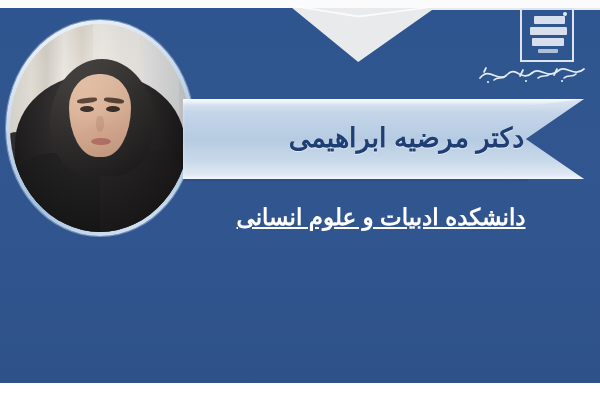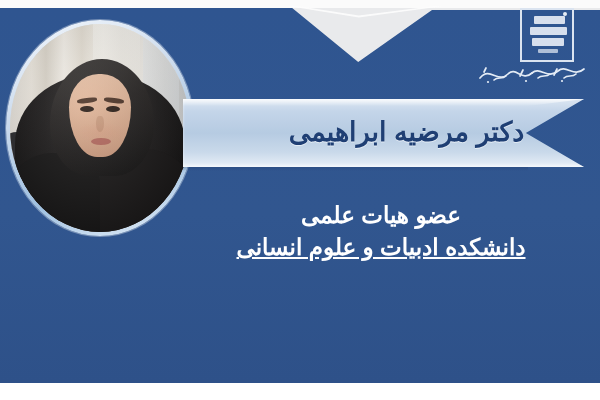--- a/index.html
+++ b/index.html
@@ -263,21 +263,21 @@
     position: absolute; inset: 0;
     background: radial-gradient(ellipse at 42% 38%, rgba(255,255,255,.10) 0%, rgba(0,0,0,.14) 78%);
   }
 
   
   .ribbon {
     position: absolute;
     left: 183px;
     top: 99px;
     width: 401px;
-    height: 68px;
+    height: 80px;
   }
   .ribbon-body {
     position: absolute;
     inset: 0;
     background: linear-gradient(180deg,
         #dce6f2 0%, #c4d5e9 18%, #b6cbe2 50%, #c9d9ea 78%, #e8eff7 100%);
     -webkit-clip-path: polygon(0% 0%, 100% 0%, 85.5% 50%, 100% 100%, 0% 100%);
     clip-path: polygon(0% 0%, 100% 0%, 85.5% 50%, 100% 100%, 0% 100%);
     box-shadow: inset 0 -2px 3px rgba(255,255,255,.55);
   }
@@ -409,18 +409,17 @@
   </div>
 
   <div class="ribbon">
     <div class="ribbon-shadow"></div>
     <div class="ribbon-body"></div>
     <div class="ribbon-hi"></div>
     <div class="ribbon-text">دکتر مرضیه ابراهیمی</div>
   </div>
 
   <div class="subtitle">
-    <div class="line1">عضو هیات علمی</div>
     <div class="line2">دانشکده ادبیات و علوم انسانی</div>
   </div>
 
   <div class="bottom-band"></div>
 </div>
 
 </body></html>

